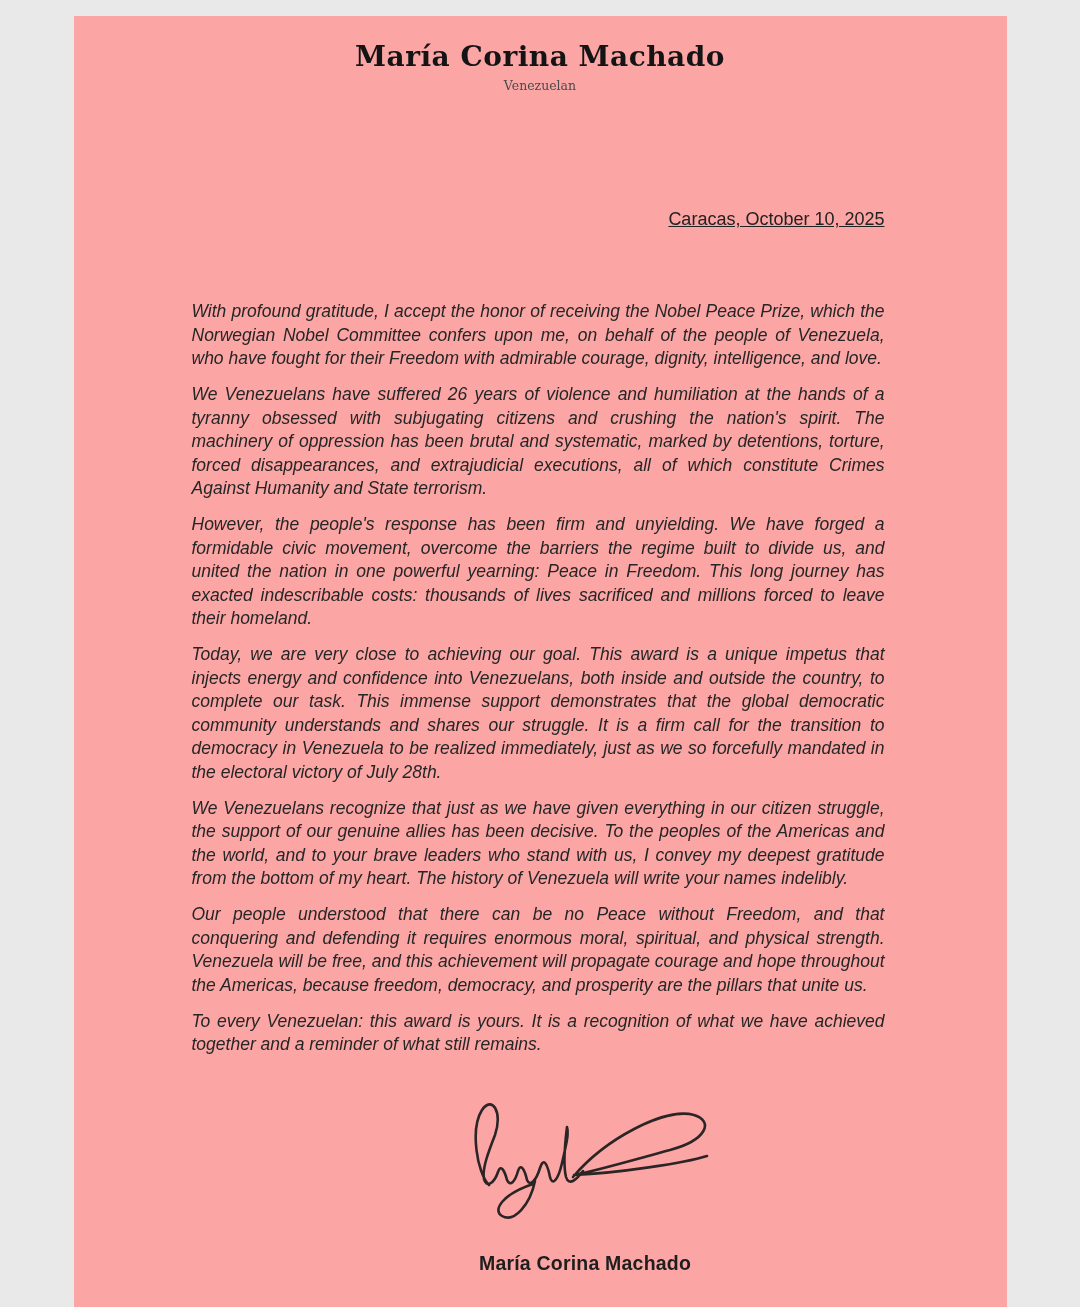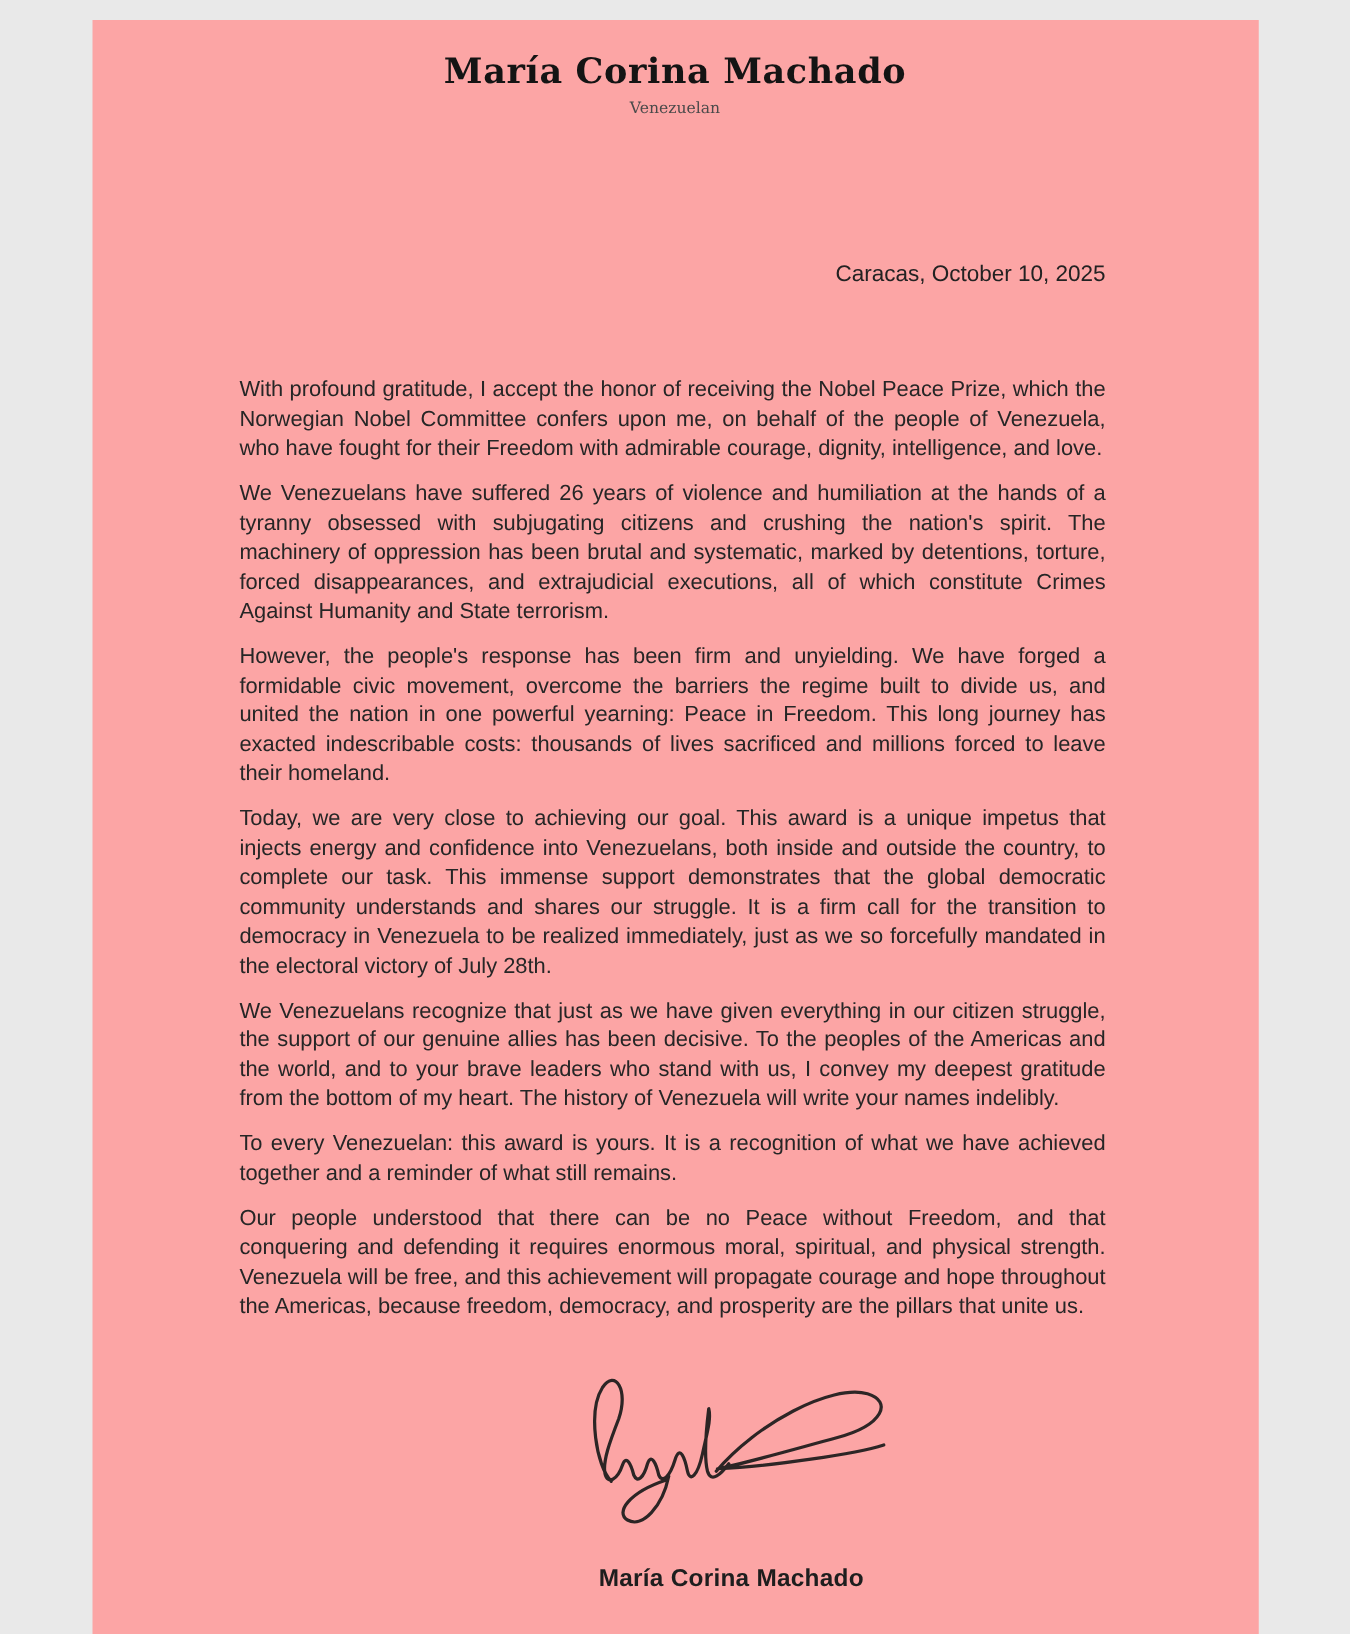--- a/index.html
+++ b/index.html
@@ -27,22 +27,23 @@
     margin-top: 5px;
     font-family: "DejaVu Serif", "Liberation Serif", serif;
     font-size: 12.5px;
     color: #4a4a4a;
   }
   .dateline {
     margin: 116px 122px 0 0;
     text-align: right;
     font-size: 18px;
     color: #222222;
+    text-decoration: underline;
   }
-  .letter-body { margin: 70px 122px 0 118px; }
+  .letter-body { margin: 70px 122px 0 118px; font-style: italic; }
   .letter-body p {
     margin: 0 0 12.5px 0;
     font-size: 17.5px;
     line-height: 23.5px;
     text-align: justify;
     color: #262626;
   }
   .signature-wrap {
     width: 265px;
     margin: 36px auto 0;
@@ -69,22 +70,22 @@
   </header>
 
   <div class="dateline">Caracas, October 10, 2025</div>
 
   <main class="letter-body">
     <p>With profound gratitude, I accept the honor of receiving the Nobel Peace Prize, which the Norwegian Nobel Committee confers upon me, on behalf of the people of Venezuela, who have fought for their Freedom with admirable courage, dignity, intelligence, and love.</p>
     <p>We Venezuelans have suffered 26 years of violence and humiliation at the hands of a tyranny obsessed with subjugating citizens and crushing the nation's spirit. The machinery of oppression has been brutal and systematic, marked by detentions, torture, forced disappearances, and extrajudicial executions, all of which constitute Crimes Against Humanity and State terrorism.</p>
     <p>However, the people's response has been firm and unyielding. We have forged a formidable civic movement, overcome the barriers the regime built to divide us, and united the nation in one powerful yearning: Peace in Freedom. This long journey has exacted indescribable costs: thousands of lives sacrificed and millions forced to leave their homeland.</p>
     <p>Today, we are very close to achieving our goal. This award is a unique impetus that injects energy and confidence into Venezuelans, both inside and outside the country, to complete our task. This immense support demonstrates that the global democratic community understands and shares our struggle. It is a firm call for the transition to democracy in Venezuela to be realized immediately, just as we so forcefully mandated in the electoral victory of July 28th.</p>
     <p>We Venezuelans recognize that just as we have given everything in our citizen struggle, the support of our genuine allies has been decisive. To the peoples of the Americas and the world, and to your brave leaders who stand with us, I convey my deepest gratitude from the bottom of my heart. The history of Venezuela will write your names indelibly.</p>
+    <p>Our people understood that there can be no Peace without Freedom, and that conquering and defending it requires enormous moral, spiritual, and physical strength. Venezuela will be free, and this achievement will propagate courage and hope throughout the Americas, because freedom, democracy, and prosperity are the pillars that unite us.</p>
     <p>To every Venezuelan: this award is yours. It is a recognition of what we have achieved together and a reminder of what still remains.</p>
-    <p>Our people understood that there can be no Peace without Freedom, and that conquering and defending it requires enormous moral, spiritual, and physical strength. Venezuela will be free, and this achievement will propagate courage and hope throughout the Americas, because freedom, democracy, and prosperity are the pillars that unite us.</p>
   </main>
 
   <div class="signature-wrap">
     <svg width="265" height="135" viewBox="0 0 265 135" fill="none" xmlns="http://www.w3.org/2000/svg">
       <g stroke="#1b1b1b" stroke-width="2.6" stroke-linecap="round" stroke-linejoin="round" opacity="0.92">
         <path d="M 36 92
                  C 24 80, 17 36, 29 17
                  C 39 2, 50 19, 42 42
                  C 35 60, 29 76, 31 86
                  C 33 95, 41 91, 45 79

